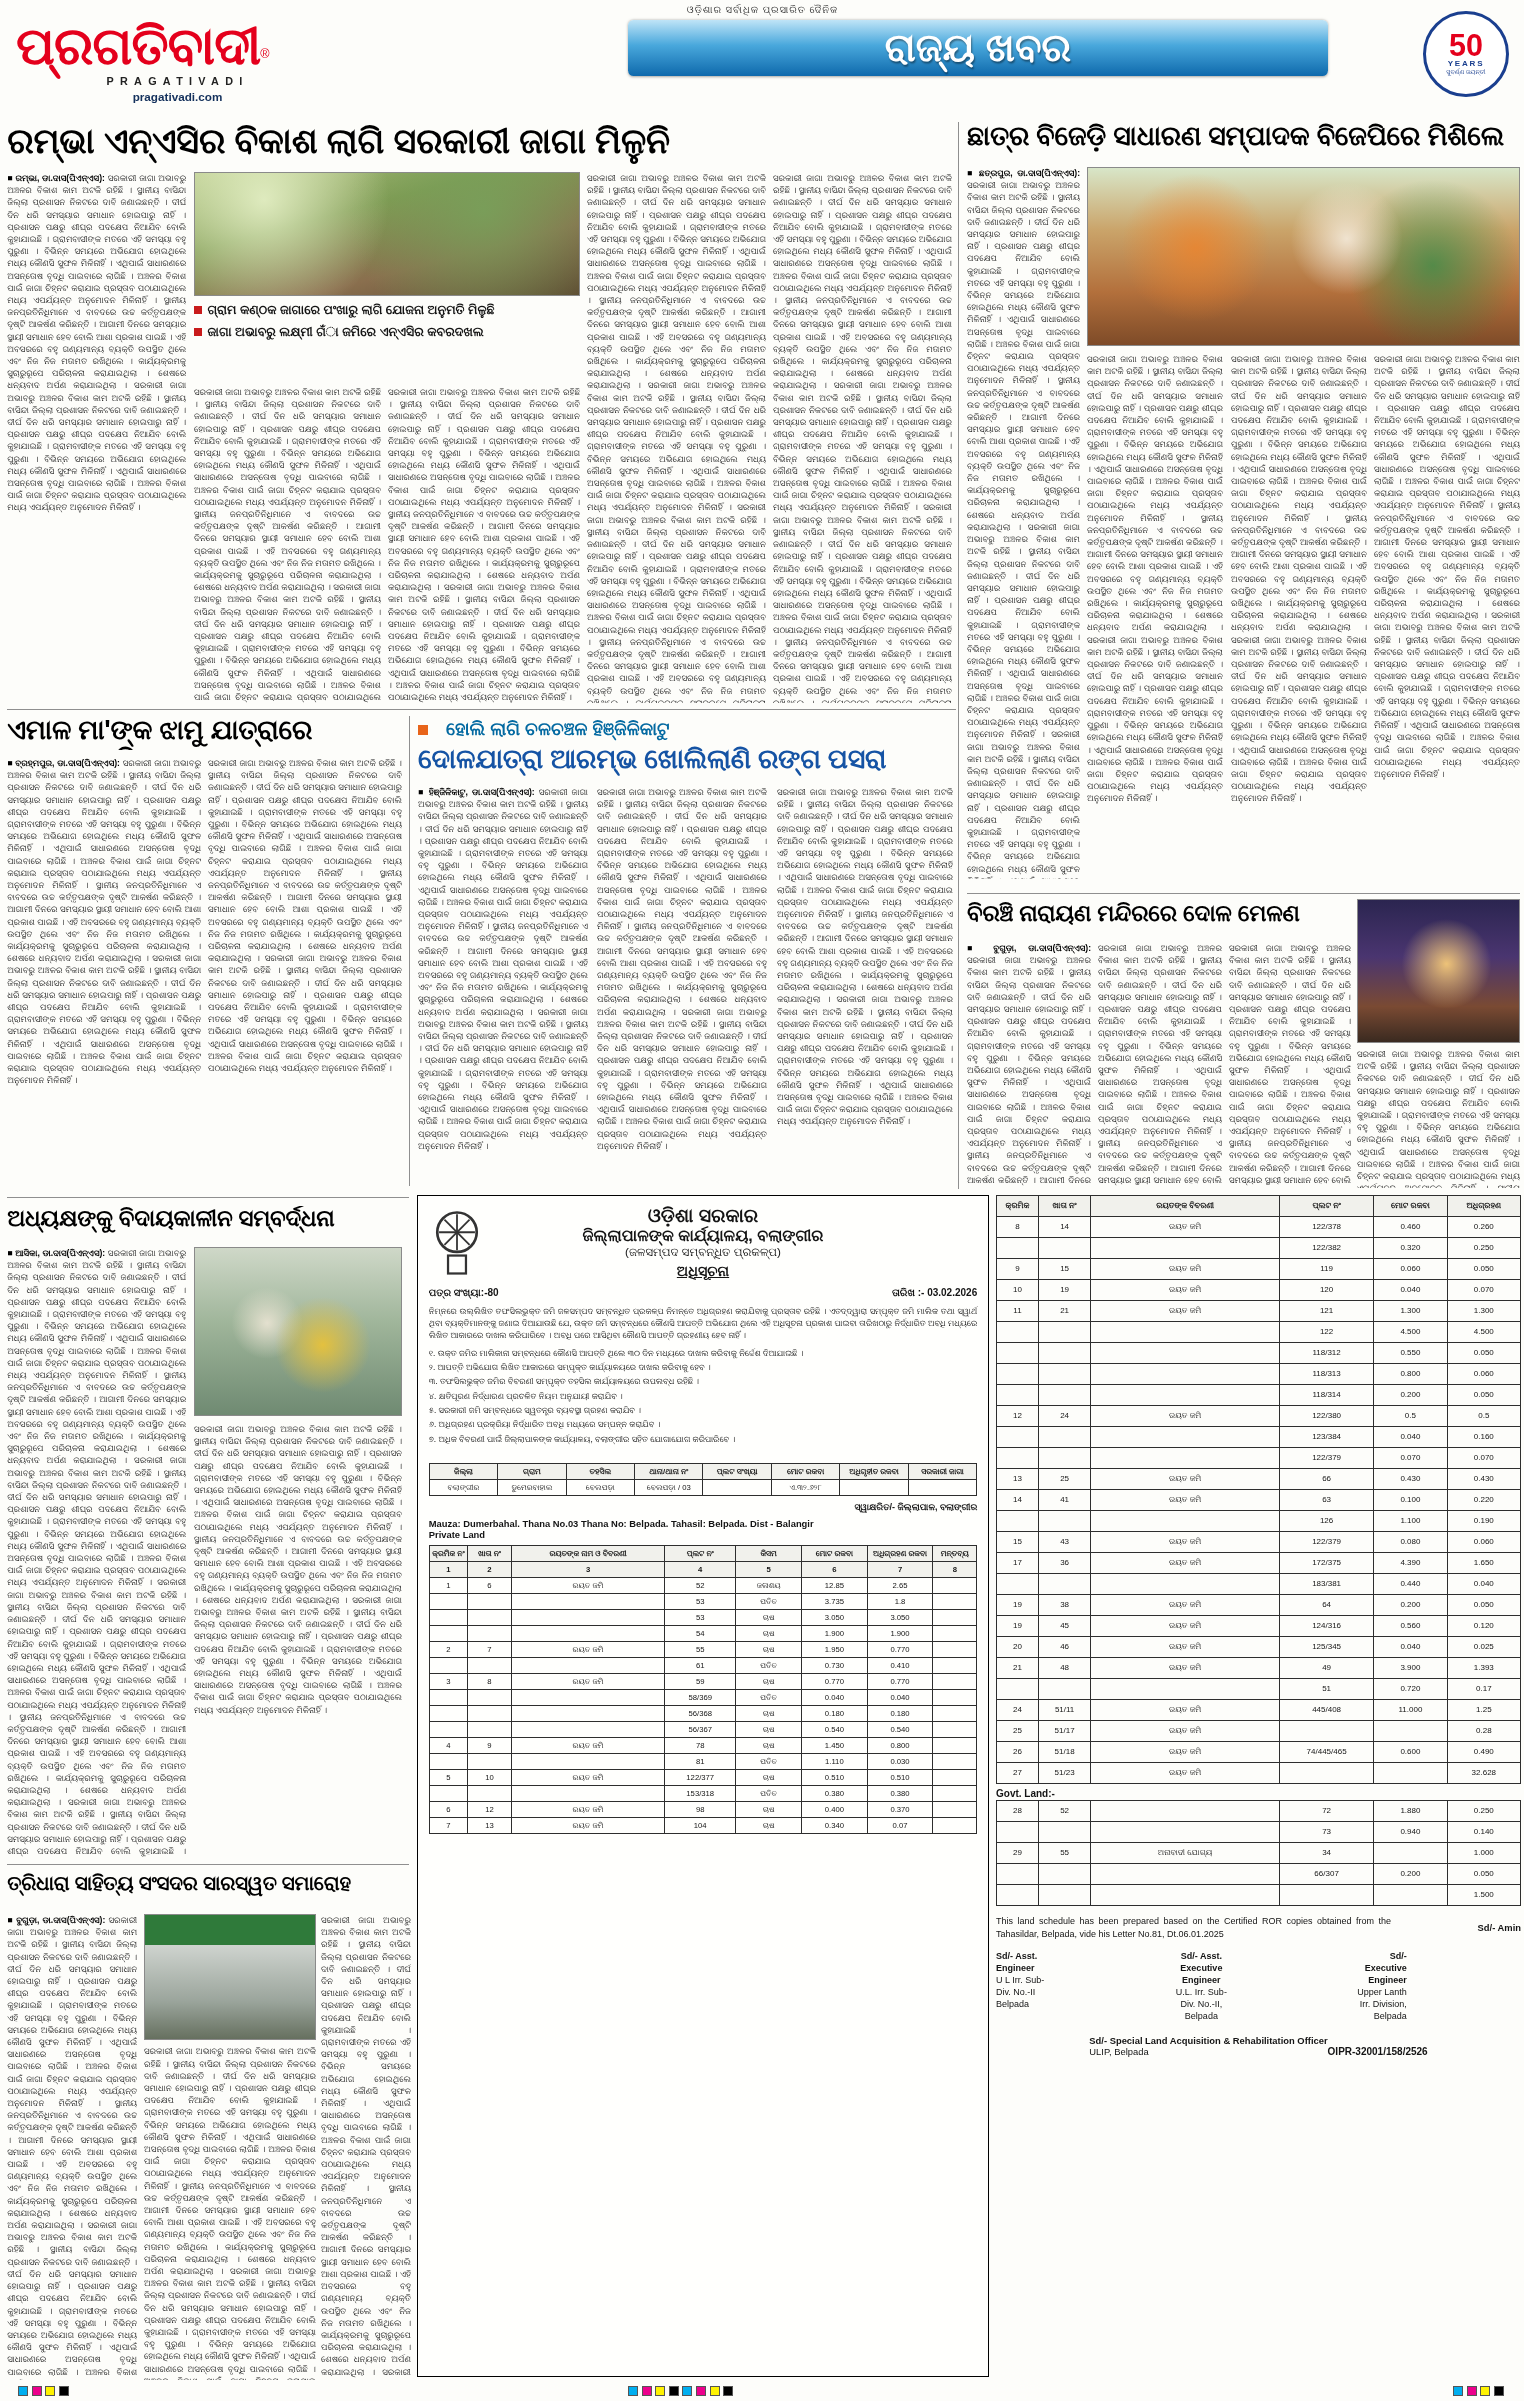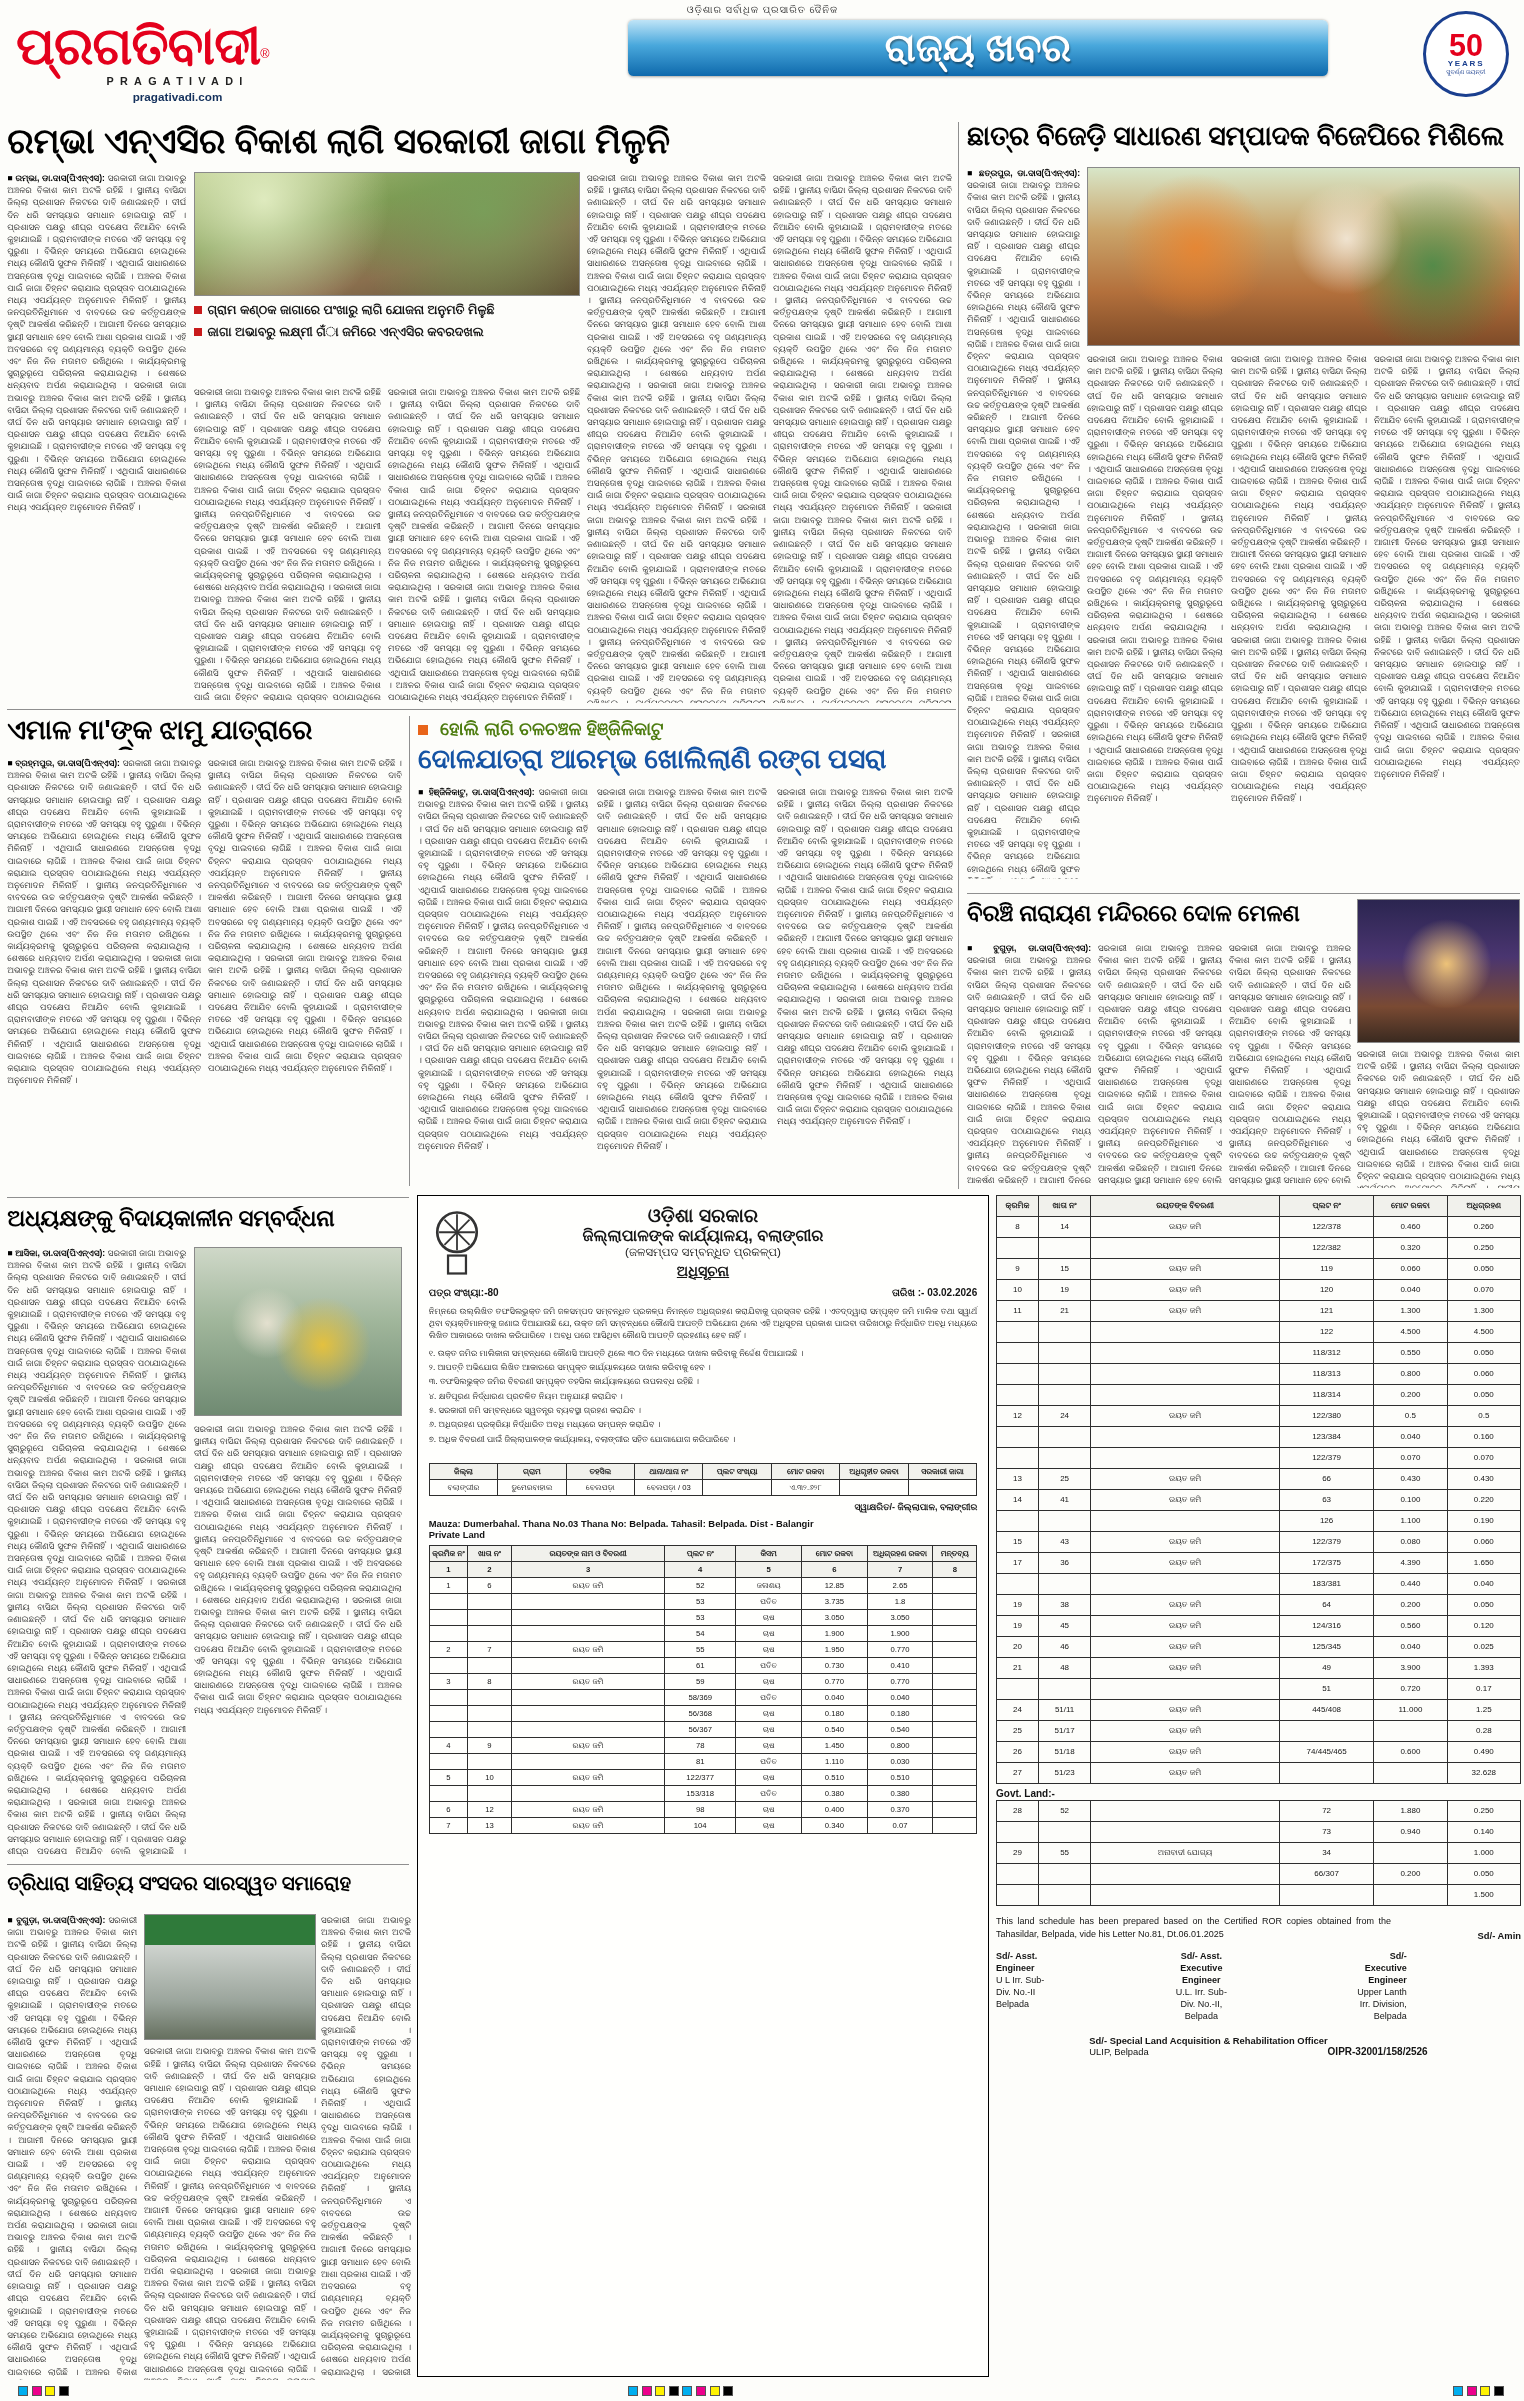--- a/index.html
+++ b/index.html
@@ -26,21 +26,21 @@
   .banner-text{color:#fff;font-size:39px;font-weight:bold;text-shadow:0.9px 1.8px 1.8px rgba(0,0,0,.4)}
   .anniv{border:3.6px solid #1a3f8f;border-radius:50%;background:#fff;display:flex;flex-direction:column;
          align-items:center;justify-content:center;gap:0}
   .anniv-50{font-size:30.5px;font-weight:bold;color:#e4001c;line-height:.9}
   .anniv-years{font-size:8px;font-weight:bold;color:#1a3f8f;letter-spacing:1.8px}
   .anniv-sub{font-size:6.3px;color:#1a3f8f}
   .datebar{background:#14315c;color:#fff;display:flex;align-items:center;justify-content:space-between;
            padding:0 12.6px;font-size:11.2px}
   .minihead{font-size:12.6px;font-weight:bold;line-height:1.25;margin-bottom:6.3px;display:flex;gap:5.4px;align-items:flex-start}
   .sq{width:8px;height:8px;background:#c81b1b;flex:0 0 auto;margin-top:2.7px}
-  .kicker{display:flex;align-items:center;gap:12px;font-size:18px;font-weight:bold;color:#4d7c0f}
+  .kicker{display:flex;align-items:center;gap:18px;font-size:18px;font-weight:bold;color:#0369a1}
   .kicker .sq{background:#e8641a;width:10px;height:10px;margin-top:0}
   .blue-head{color:#1553a4}
   .ntable{border-collapse:collapse;width:100%;table-layout:fixed}
   .ntable th,.ntable td{border:0.9px solid #2e2e2e;font-size:7.7px;padding:2.7px 1.8px;text-align:center;
           vertical-align:middle;line-height:1.25;overflow:hidden;word-wrap:break-word}
   .ntable th{font-weight:bold;background:#f1f1ec}
   .rtable th,.rtable td{font-size:8px;padding:5px 1.8px}
   .notice-box{border:1.8px solid #000;background:#fffffd;padding:9px 10.8px}
   .nh1{font-size:19px;font-weight:bold}
   .nh2{font-size:16px;font-weight:bold}
@@ -800,21 +800,21 @@
             <td></td>
             <td></td>
             <td></td>
             <td></td>
             <td></td>
             <td>1.500</td>
           </tr>
         </tbody>
     </table>
 
-    <div style="display:flex;justify-content:space-between;align-items:flex-end;margin-top:9px;gap:9px">
+    <div style="display:flex;justify-content:space-between;align-items:center;margin-top:9px;gap:9px">
       <div style="font-size:9px;line-height:1.4;width:395px;text-align:justify">This land schedule has been prepared based on the Certified ROR copies obtained from the Tahasildar, Belpada, vide his Letter No.81, Dt.06.01.2025</div>
       <div class="bold" style="font-size:9.4px;white-space:nowrap">Sd/- Amin</div>
     </div>
 
     <div class="sig3" style="margin-top:9px">
       <div>
         <div class="bold">Sd/- Asst. Engineer</div>
         <div>U L Irr. Sub-Div. No.-II</div>
         <div>Belpada</div>
       </div>

